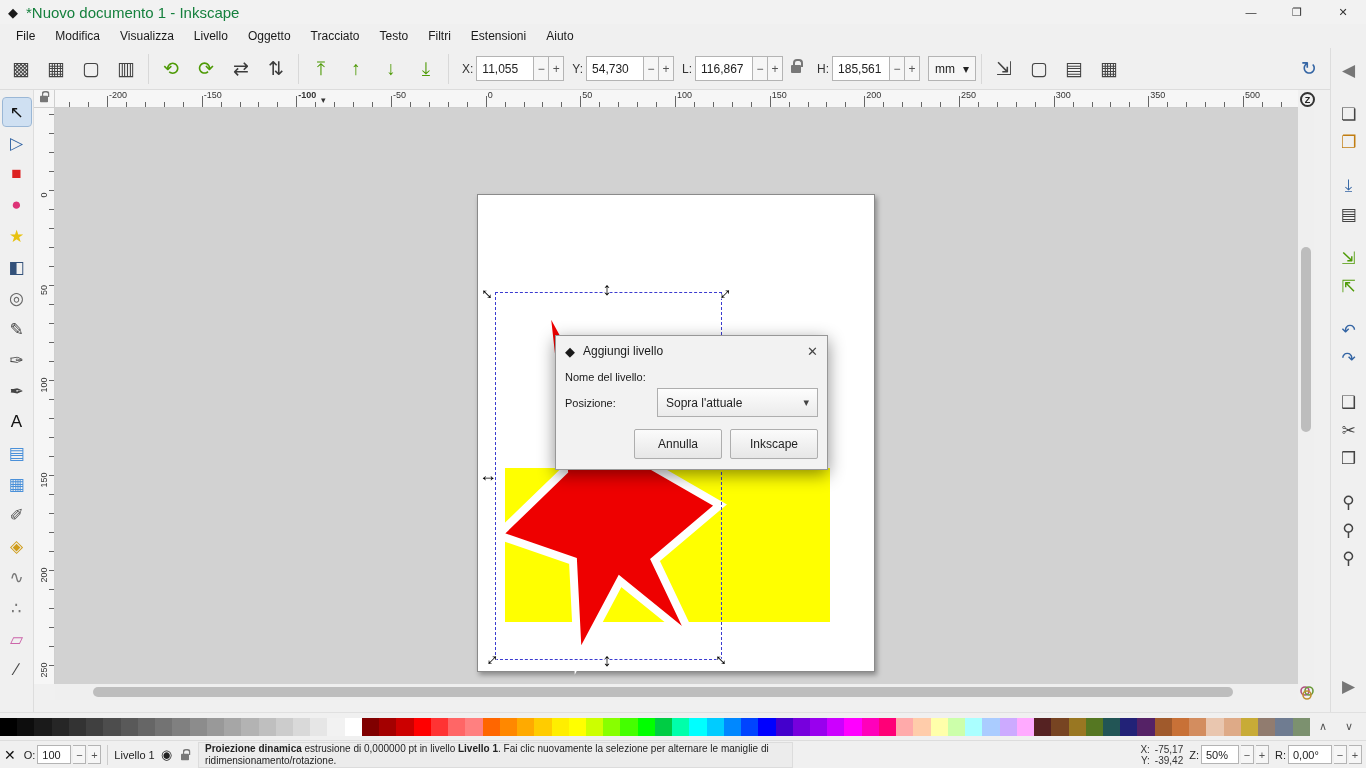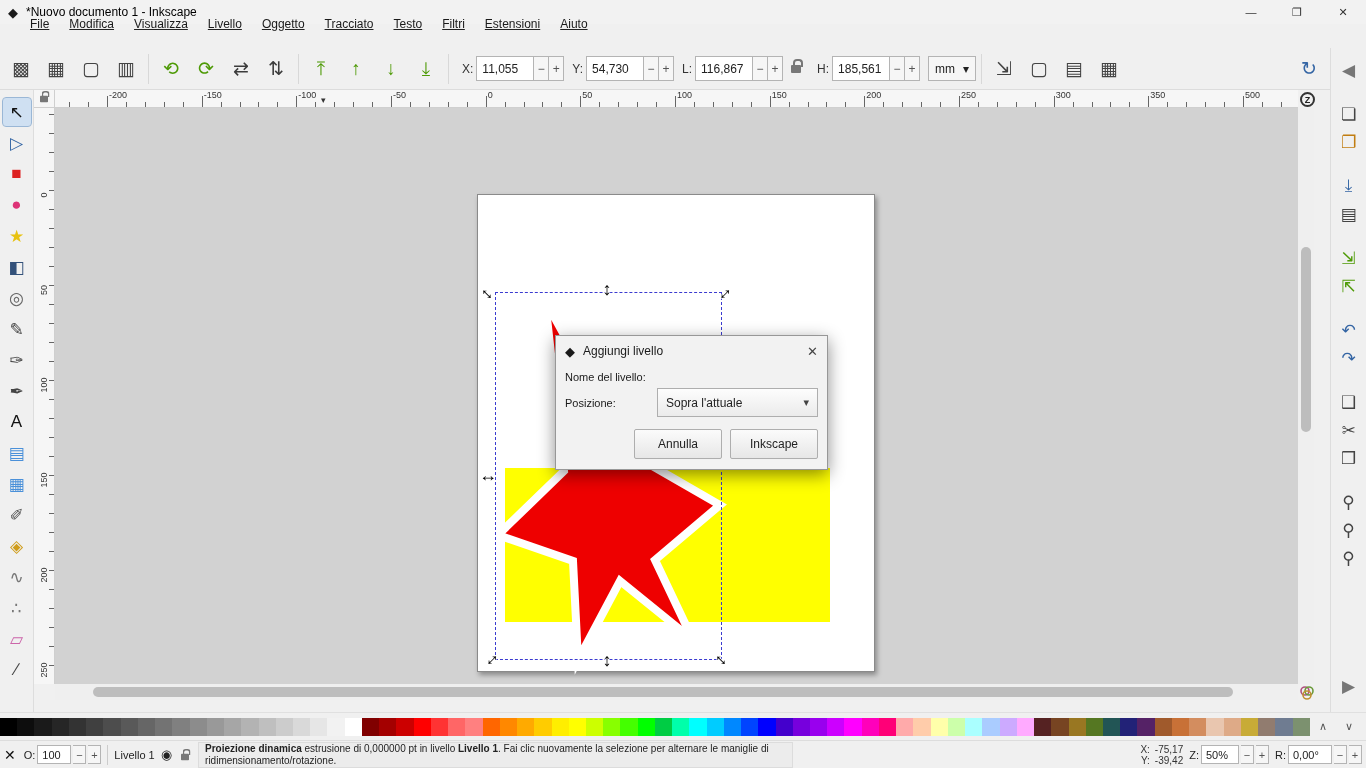--- a/index.html
+++ b/index.html
@@ -3,26 +3,26 @@
 <meta charset="utf-8">
 <style>
   * { margin:0; padding:0; box-sizing:border-box; }
   html,body { width:1366px; height:768px; overflow:hidden; }
   body { font-family:"Liberation Sans","DejaVu Sans",sans-serif; font-size:12px; color:#222; background:#f0f0f0; }
   .app { position:relative; width:1366px; height:768px; background:#f0f0f0; overflow:hidden; }
 
   
   .titlebar { position:absolute; left:0; top:0; width:1366px; height:24px; background:#f2f2f2; display:flex; align-items:center; }
   .app-icon { margin-left:8px; font-size:13px; color:#1a1a1a; }
-  .title-text { margin-left:8px; font-size:12px; color:#000000; }
+  .title-text { margin-left:8px; font-size:15px; color:#15803d; }
   .win-controls { margin-left:auto; display:flex; height:24px; }
   .win-btn { width:46px; height:24px; display:flex; align-items:center; justify-content:center; font-size:11px; color:#333; }
 
   
-  .menubar { position:absolute; left:0; top:12px; width:1366px; height:24px; display:flex; align-items:center; padding-left:20px;text-decoration:underline; }
+  .menubar { position:absolute; left:0; top:24px; width:1366px; height:24px; display:flex; align-items:center; padding-left:6px; }
   .menu-item { padding:3px 10px; font-size:12px; color:#1a1a1a; }
 
   
   .toolcontrols { position:absolute; left:0; top:48px; width:1330px; height:42px; display:flex; align-items:center; padding:0 4px; border-bottom:1px solid #dcdcdc; }
   .tc-group { display:flex; align-items:center; gap:1px; }
   .tc-icon { width:34px; height:32px; display:flex; align-items:center; justify-content:center; font-size:19px; color:#444; border-radius:3px; }
   .tc-sep { width:1px; height:30px; background:#d8d8d8; margin:0 5px; }
   .tc-label { font-size:12px; color:#333; margin:0 3px 0 8px; }
   .tc-field { width:58px; height:25px; background:#fff; border:1px solid #b4b4b4; display:flex; align-items:center; padding:0 5px; font-size:12px; }
   .tc-btn { width:15px; height:25px; border:1px solid #b4b4b4; border-left:none; background:#f6f6f6; display:flex; align-items:center; justify-content:center; font-size:12px; color:#555; }
@@ -292,21 +292,21 @@
       <div class="htick" style="left: 1093.32px; height: 11px;"></div>
       <div class="htick" style="left: 1112.25px; height: 5px;"></div>
       <div class="htick" style="left: 1131.18px; height: 5px;"></div>
       <div class="htick" style="left: 1150.11px; height: 5px;"></div>
       <div class="htick" style="left: 1169.05px; height: 5px;"></div>
       <div class="htick" style="left: 1187.98px; height: 11px;"></div>
       <div class="htick" style="left: 1206.91px; height: 5px;"></div>
       <div class="htick" style="left: 1225.85px; height: 5px;"></div>
       <div class="hlabel" style="left: 54px;">-200</div>
       <div class="hlabel" style="left: 148.665px;">-150</div>
-      <div class="hlabel" style="left: 243.33px;">-100</div>
+      <div class="hlabel" style="left: 243.33px; font-weight: bold;">-100</div>
       <div class="hlabel" style="left: 337.995px;">-50</div>
       <div class="hlabel" style="left: 432.66px;">0</div>
       <div class="hlabel" style="left: 527.325px;">50</div>
       <div class="hlabel" style="left: 621.99px;">100</div>
       <div class="hlabel" style="left: 716.655px;">150</div>
       <div class="hlabel" style="left: 811.32px;">200</div>
       <div class="hlabel" style="left: 905.985px;">250</div>
       <div class="hlabel" style="left: 1000.65px;">300</div>
       <div class="hlabel" style="left: 1095.32px;">350</div>
       <div class="hlabel" style="left: 1189.98px;">500</div>

